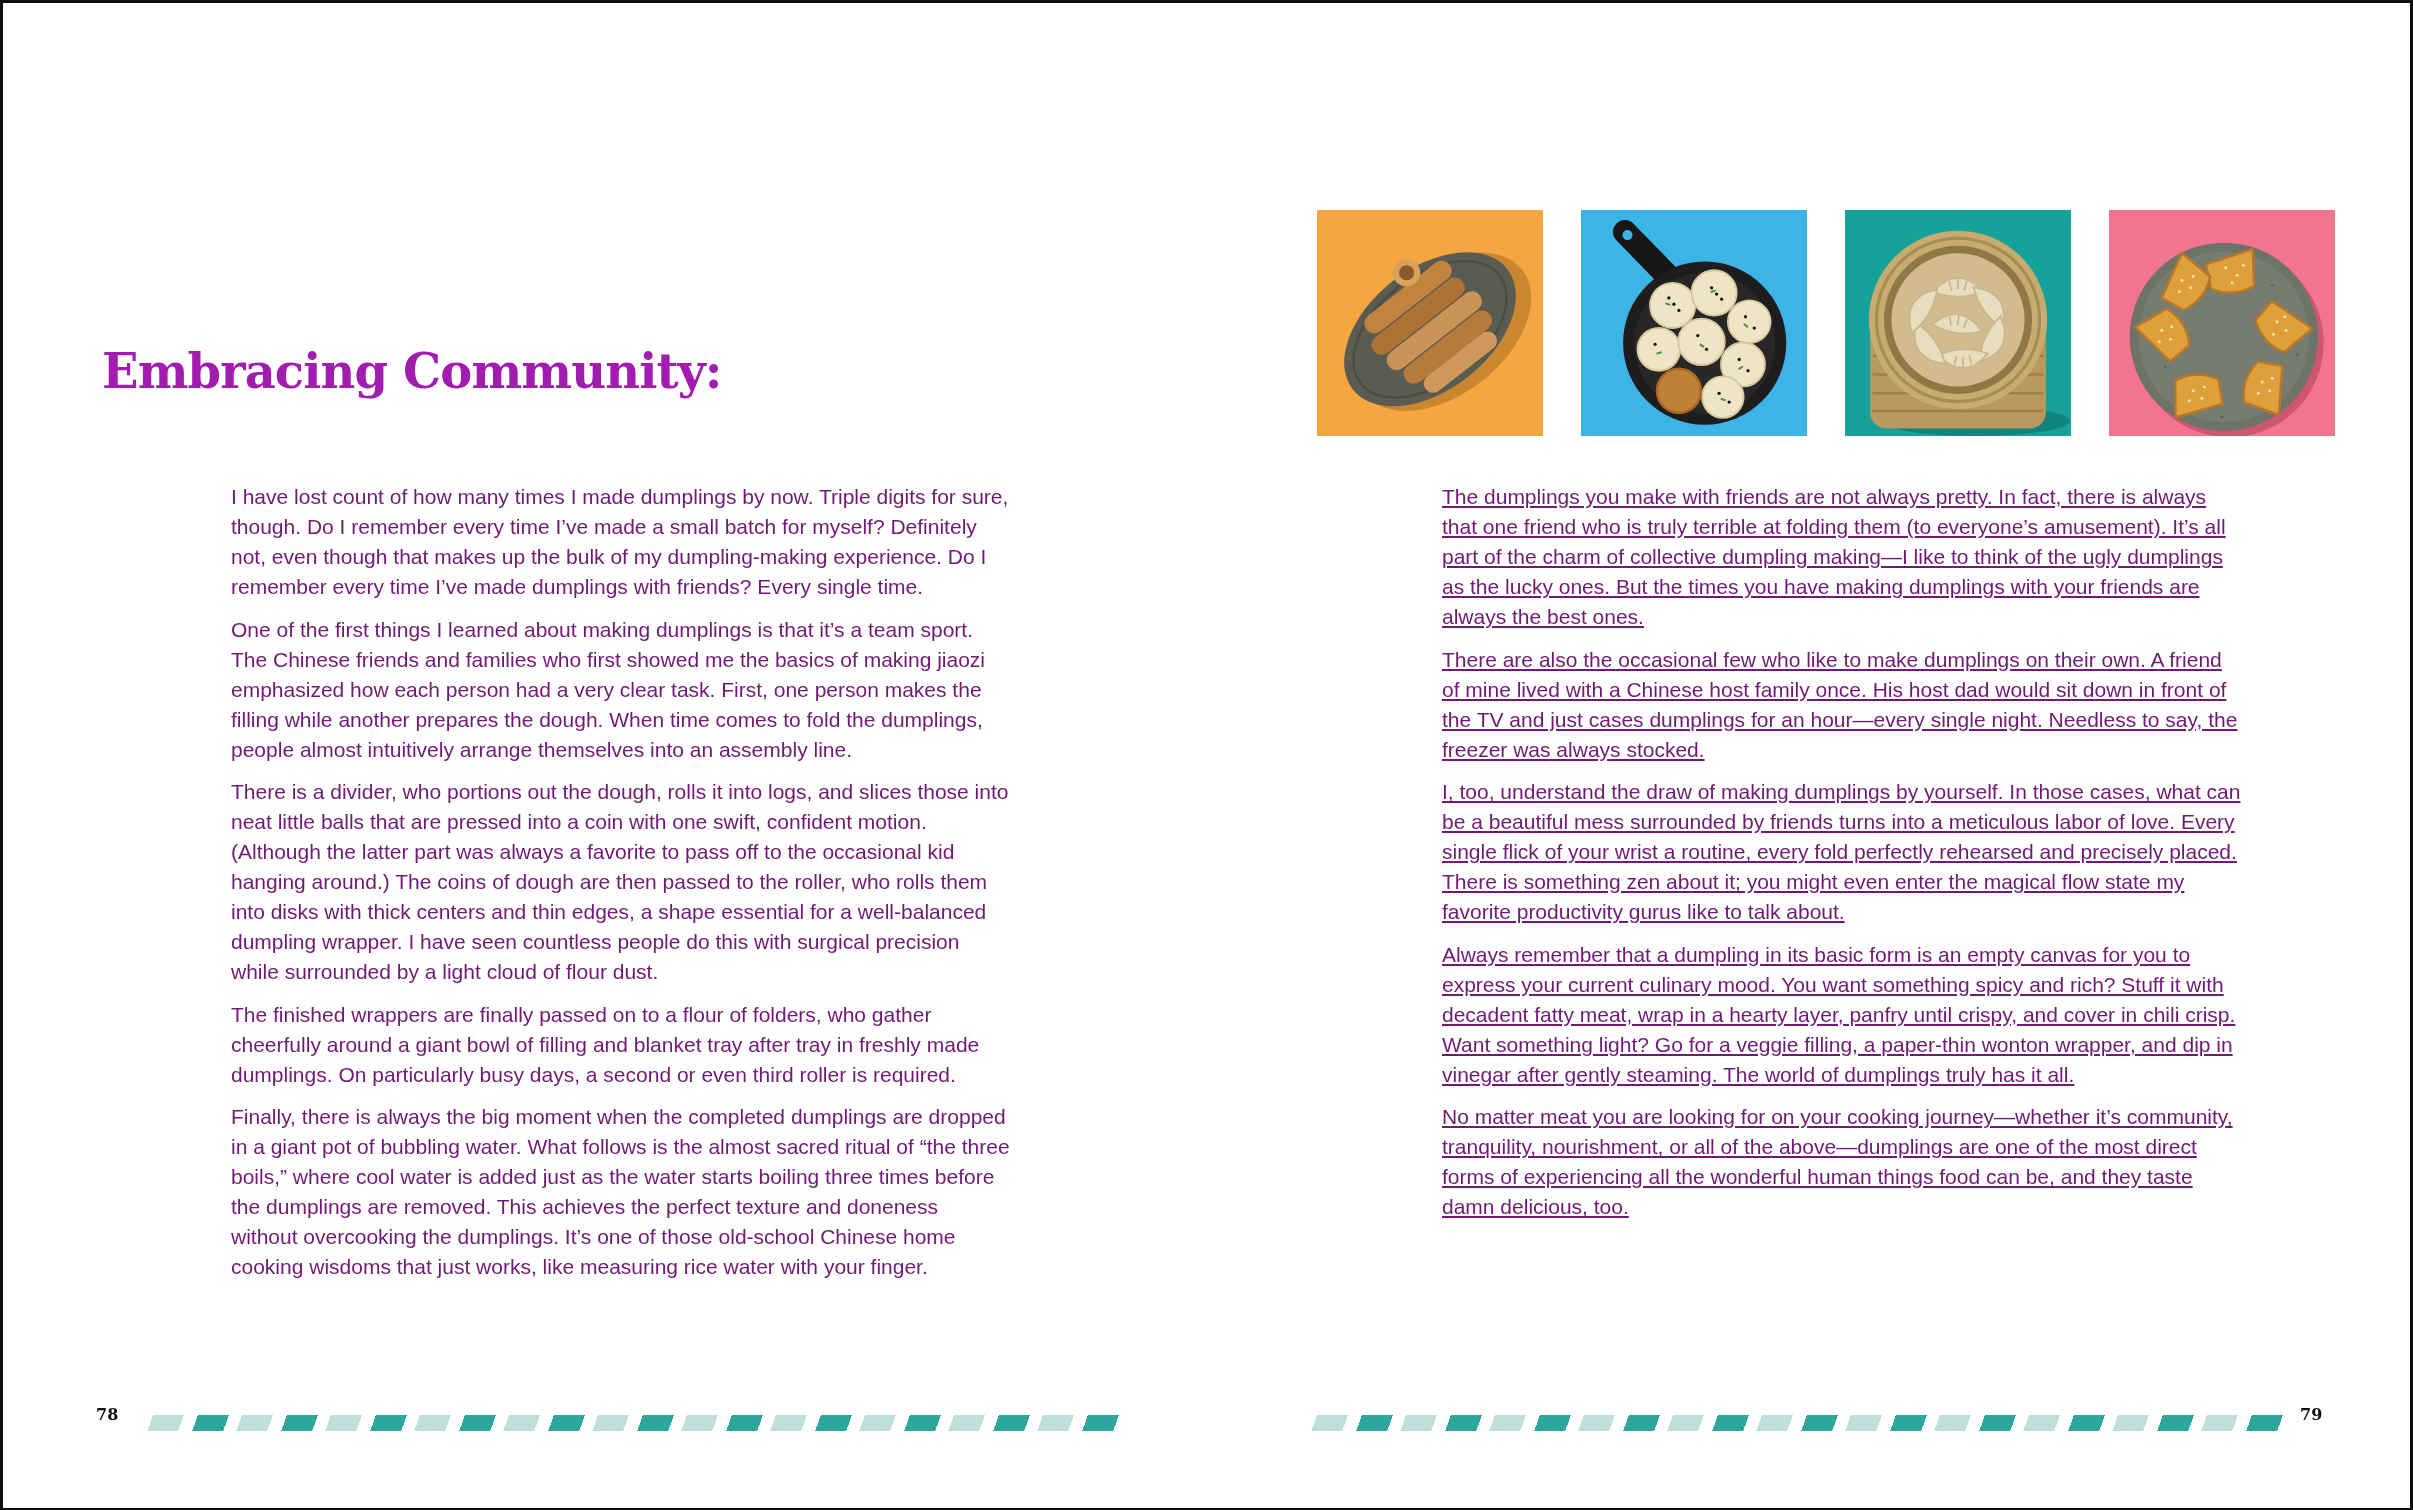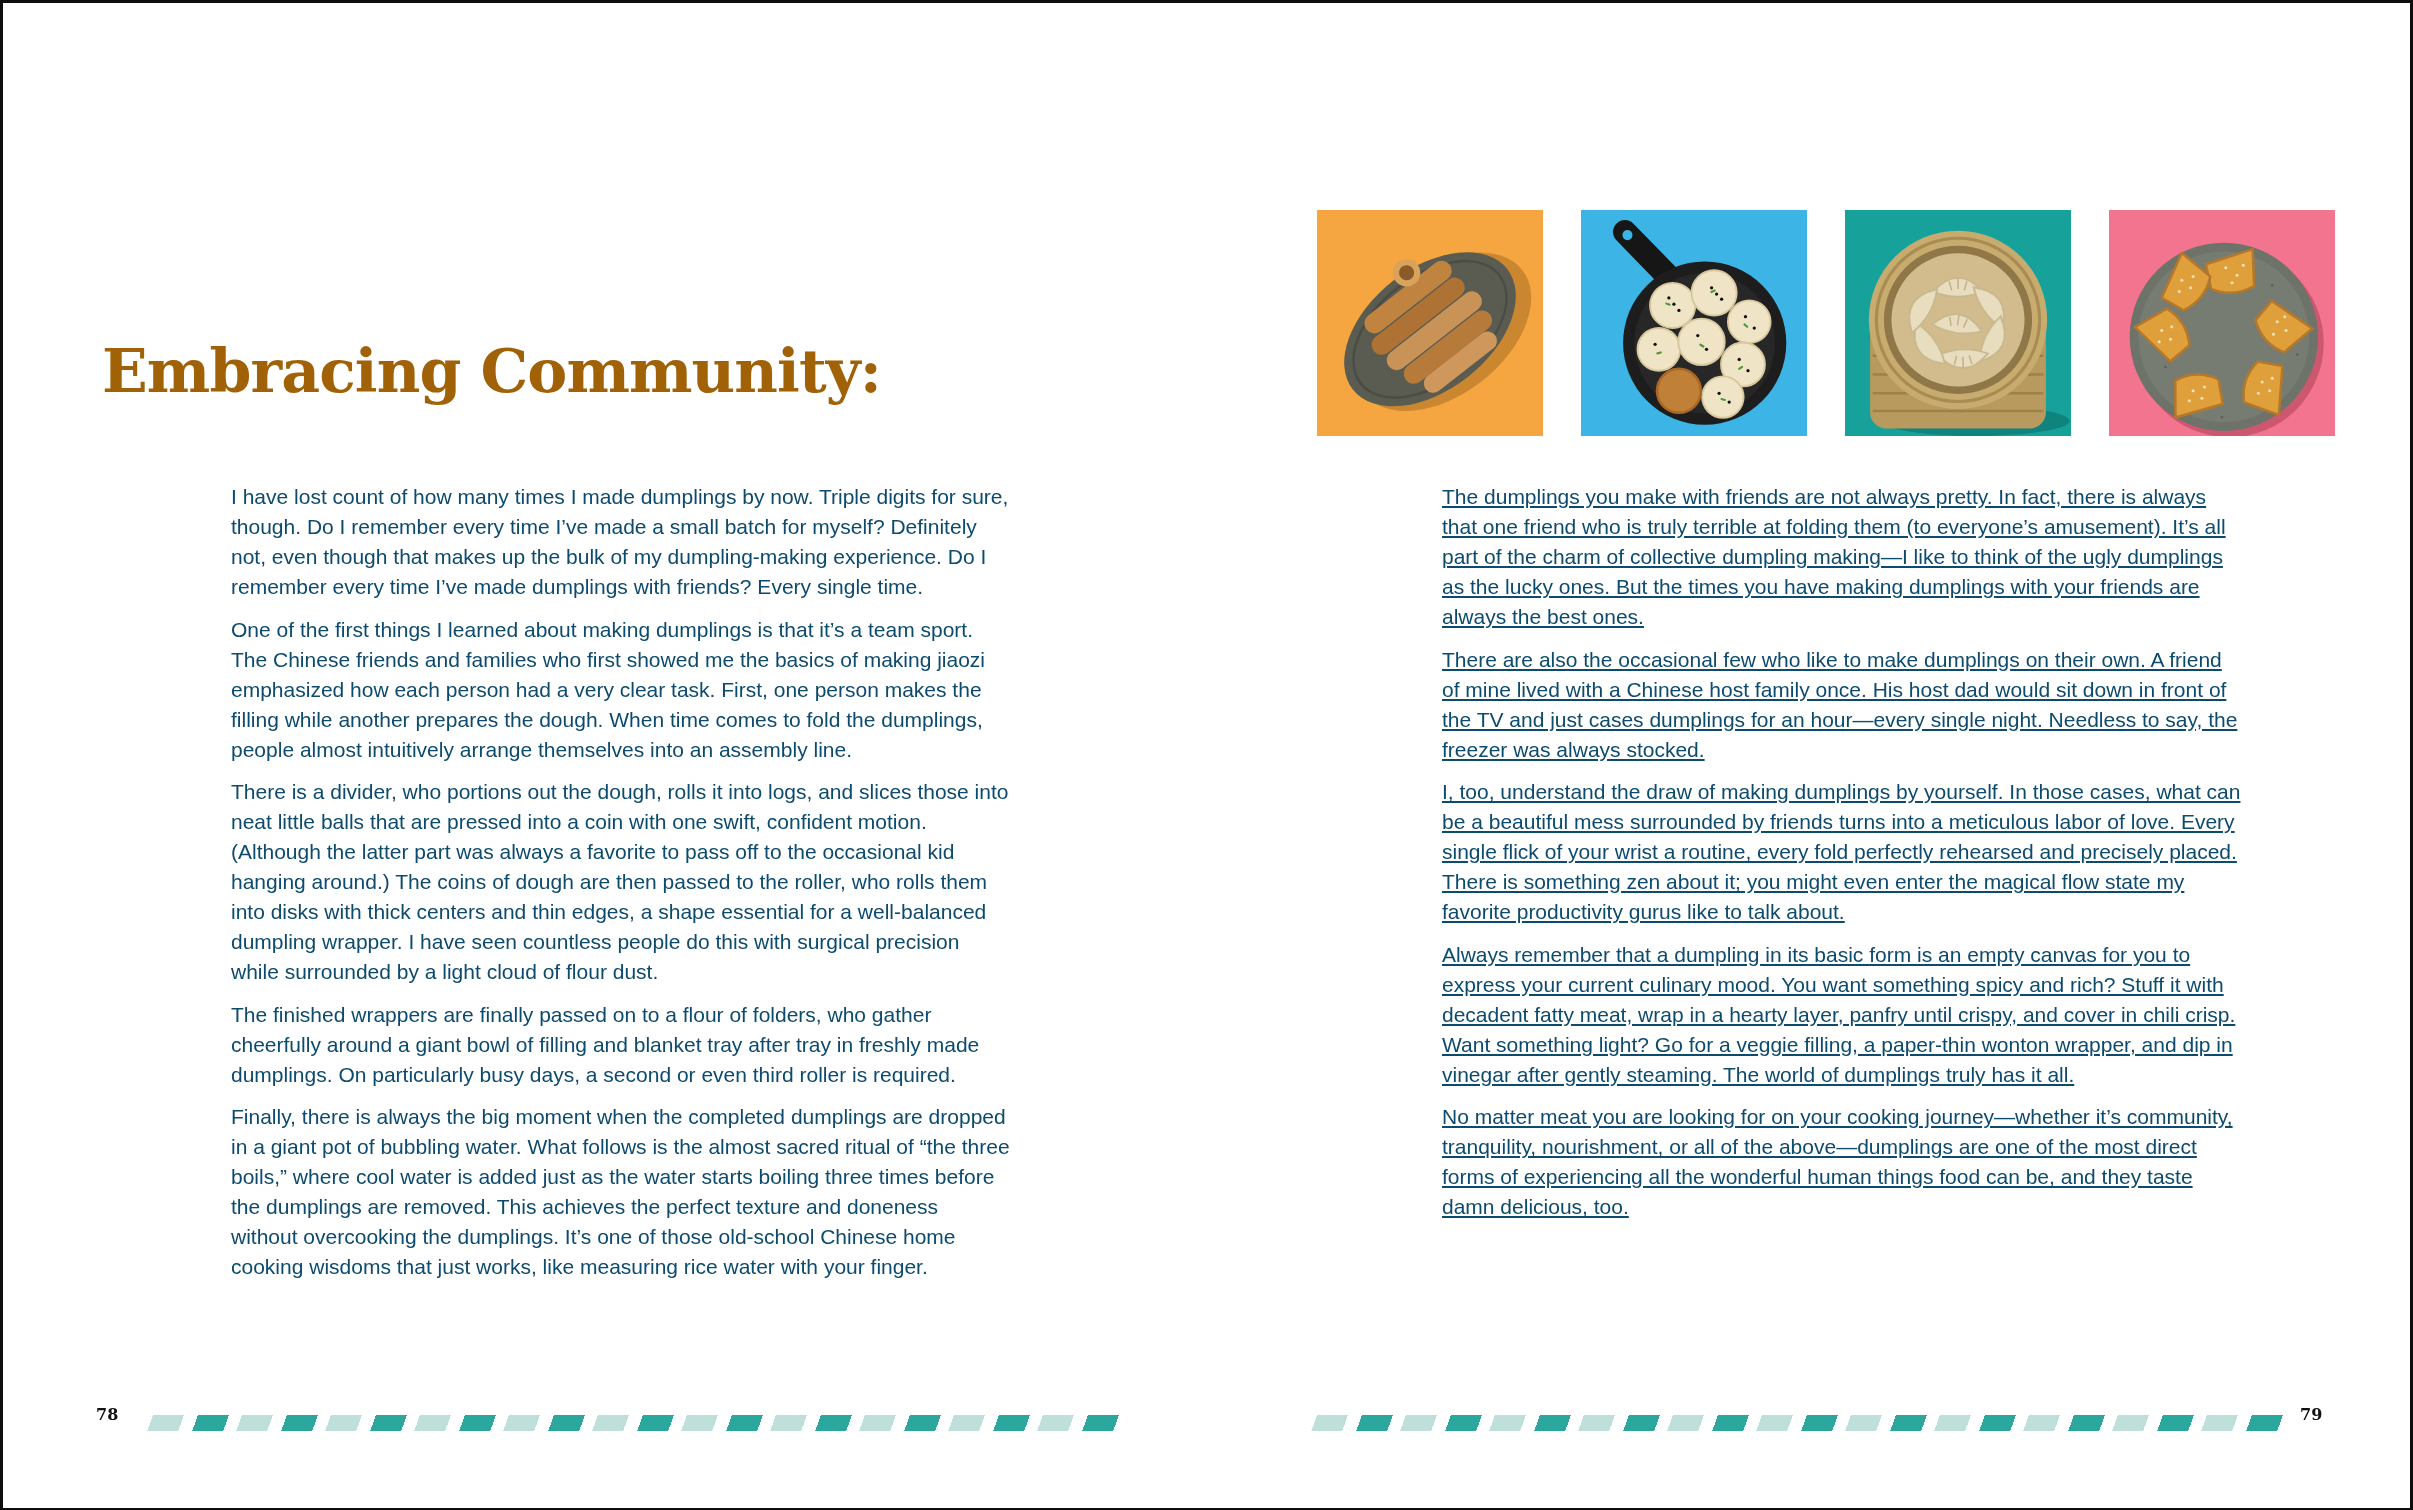--- a/index.html
+++ b/index.html
@@ -12,28 +12,28 @@
     font-family:"Liberation Sans", sans-serif;
     color:#141414;
     overflow:hidden;
   }
 
   
   .chapter-title {
     position:absolute; left:99px; top:343px;
     font-family:"DejaVu Serif", serif;
     font-weight:900;
-    font-size:60px;
+    font-size:48px;
     line-height:50px;
     letter-spacing:-0.9px;
-    color:#a16207;
-  }
-
-  
-  .body-col { position:absolute; top:479px; font-size:21px; line-height:30px; color:#0c4a6e; }
+    color:#a21caf;
+  }
+
+  
+  .body-col { position:absolute; top:479px; font-size:21px; line-height:30px; color:#701a75; }
   .body-col p { margin:0 0 12.6px 0; }
   .left-col  { left:228px;  width:779px; }
   .right-col { left:1439px; width:803px;text-decoration:underline; }
   .it { }
 
   
   .photos { position:absolute; left:1314px; top:207px; display:flex; gap:38px; }
   .photo { width:226px; height:226px; position:relative; overflow:hidden; }
   .photo svg { display:block; width:226px; height:226px; }
 

